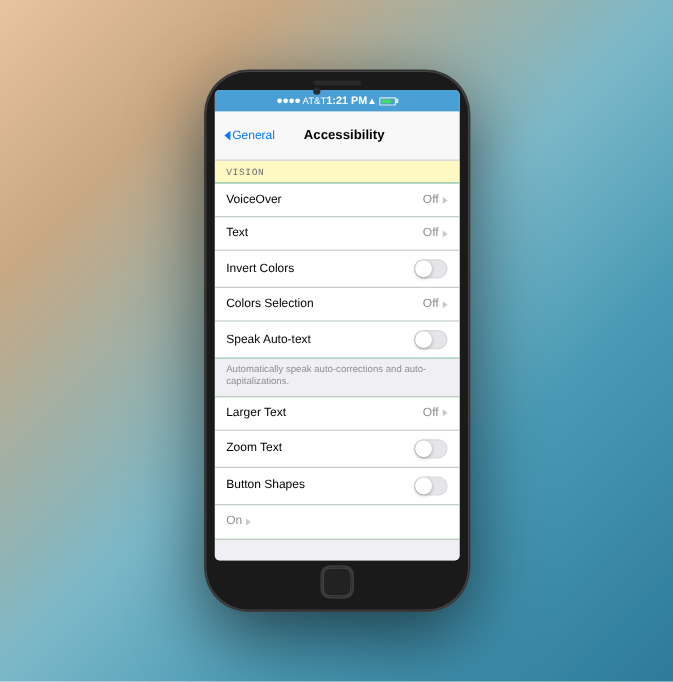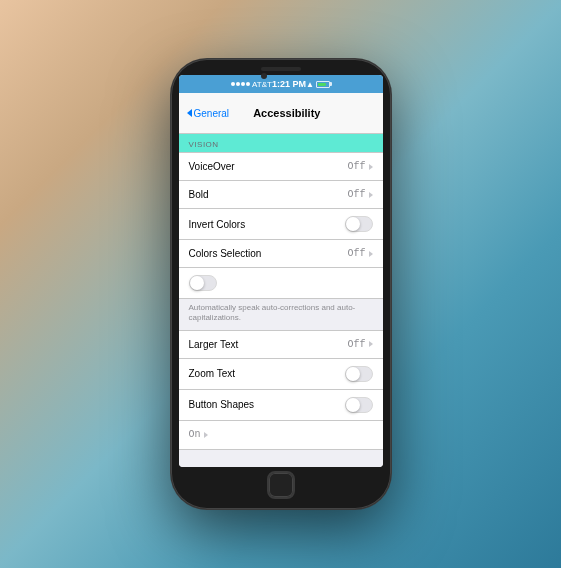--- a/index.html
+++ b/index.html
@@ -117,21 +117,22 @@
       overflow: hidden;
       background: #efeff4;
     }
 
     .section-header {
       padding: 6px 10px 3px;
       font-size: 8px;
       color: #6d6d72;
       text-transform: uppercase;
       letter-spacing: 0.5px;
-      background: #5eead4;
+      background: #fef9c3;
+      font-family: Liberation Mono, monospace;
     }
 
     .settings-group {
       background: #22c55e;
       border-top: 0.5px solid #c8c8c8;
       border-bottom: 0.5px solid #c8c8c8;
       margin-bottom: 0;
     }
 
     .settings-row {
@@ -150,21 +151,20 @@
     .row-label {
       flex: 1;
       font-size: 10px;
       color: #000;
     }
 
     .row-value {
       font-size: 10px;
       color: #8e8e93;
       margin-right: 3px;
-      font-family: Liberation Mono, monospace;
     }
 
     .row-chevron {
       width: 0;
       height: 0;
       border-top: 3px solid transparent;
       border-bottom: 3px solid transparent;
       border-left: 4px solid #c7c7cc;
     }
 
@@ -297,39 +297,40 @@
 
       <div class="settings-group">
 
         <div class="settings-row">
           <span class="row-label">VoiceOver</span>
           <span class="row-value">Off</span>
           <div class="row-chevron"></div>
         </div>
 
         <div class="settings-row">
-          <span class="row-label">Bold</span>
+          <span class="row-label">Text</span>
           <span class="row-value">Off</span>
           <div class="row-chevron"></div>
         </div>
 
         <div class="settings-row">
           <span class="row-label">Invert Colors</span>
           <div class="toggle">
             <div class="toggle-thumb"></div>
           </div>
         </div>
 
         <div class="settings-row">
           <span class="row-label">Colors Selection</span>
           <span class="row-value">Off</span>
           <div class="row-chevron"></div>
         </div>
 
         <div class="settings-row">
+          <span class="row-label">Speak Auto-text</span>
           <div class="toggle">
             <div class="toggle-thumb"></div>
           </div>
         </div>
       </div>
 
       <div class="description-text">Automatically speak auto-corrections and auto-capitalizations.</div>
 
       <div class="settings-group">
 

